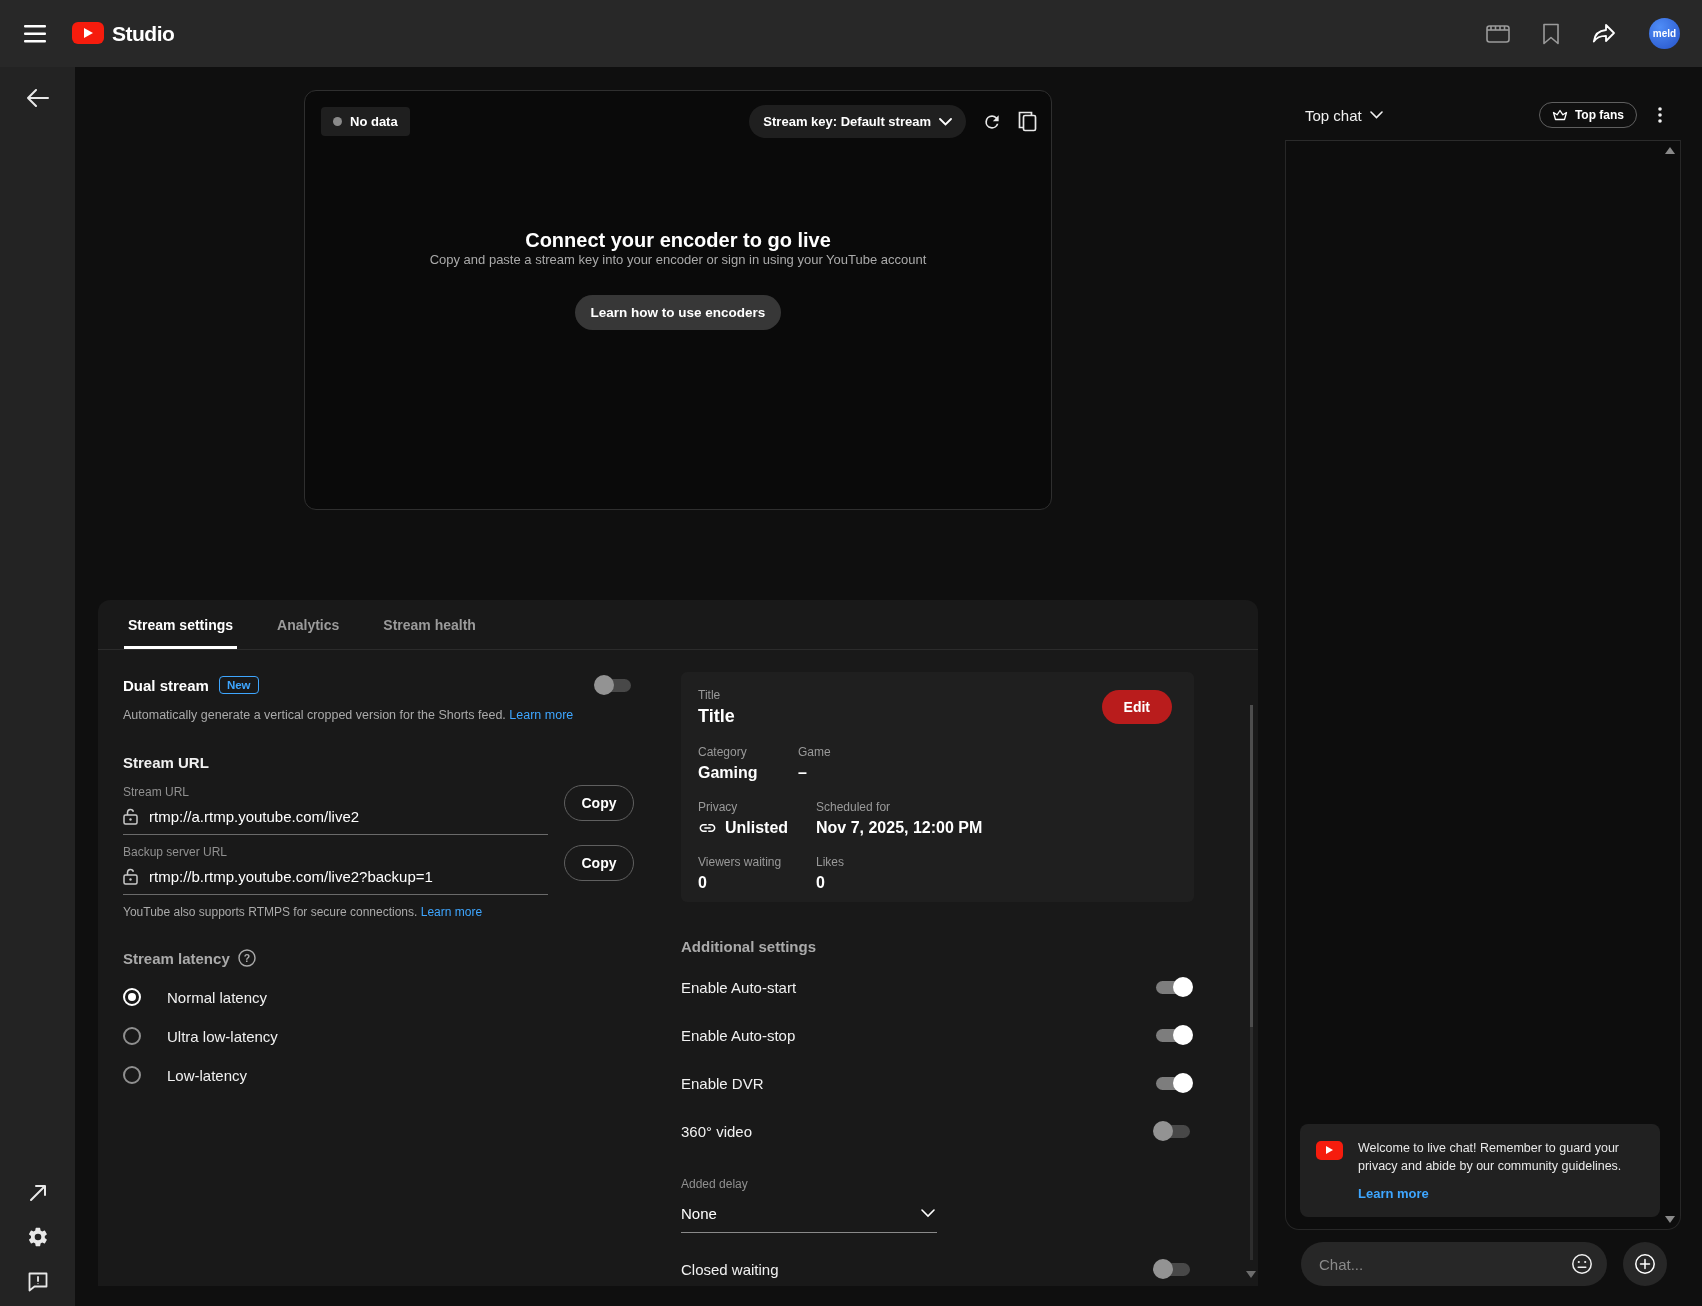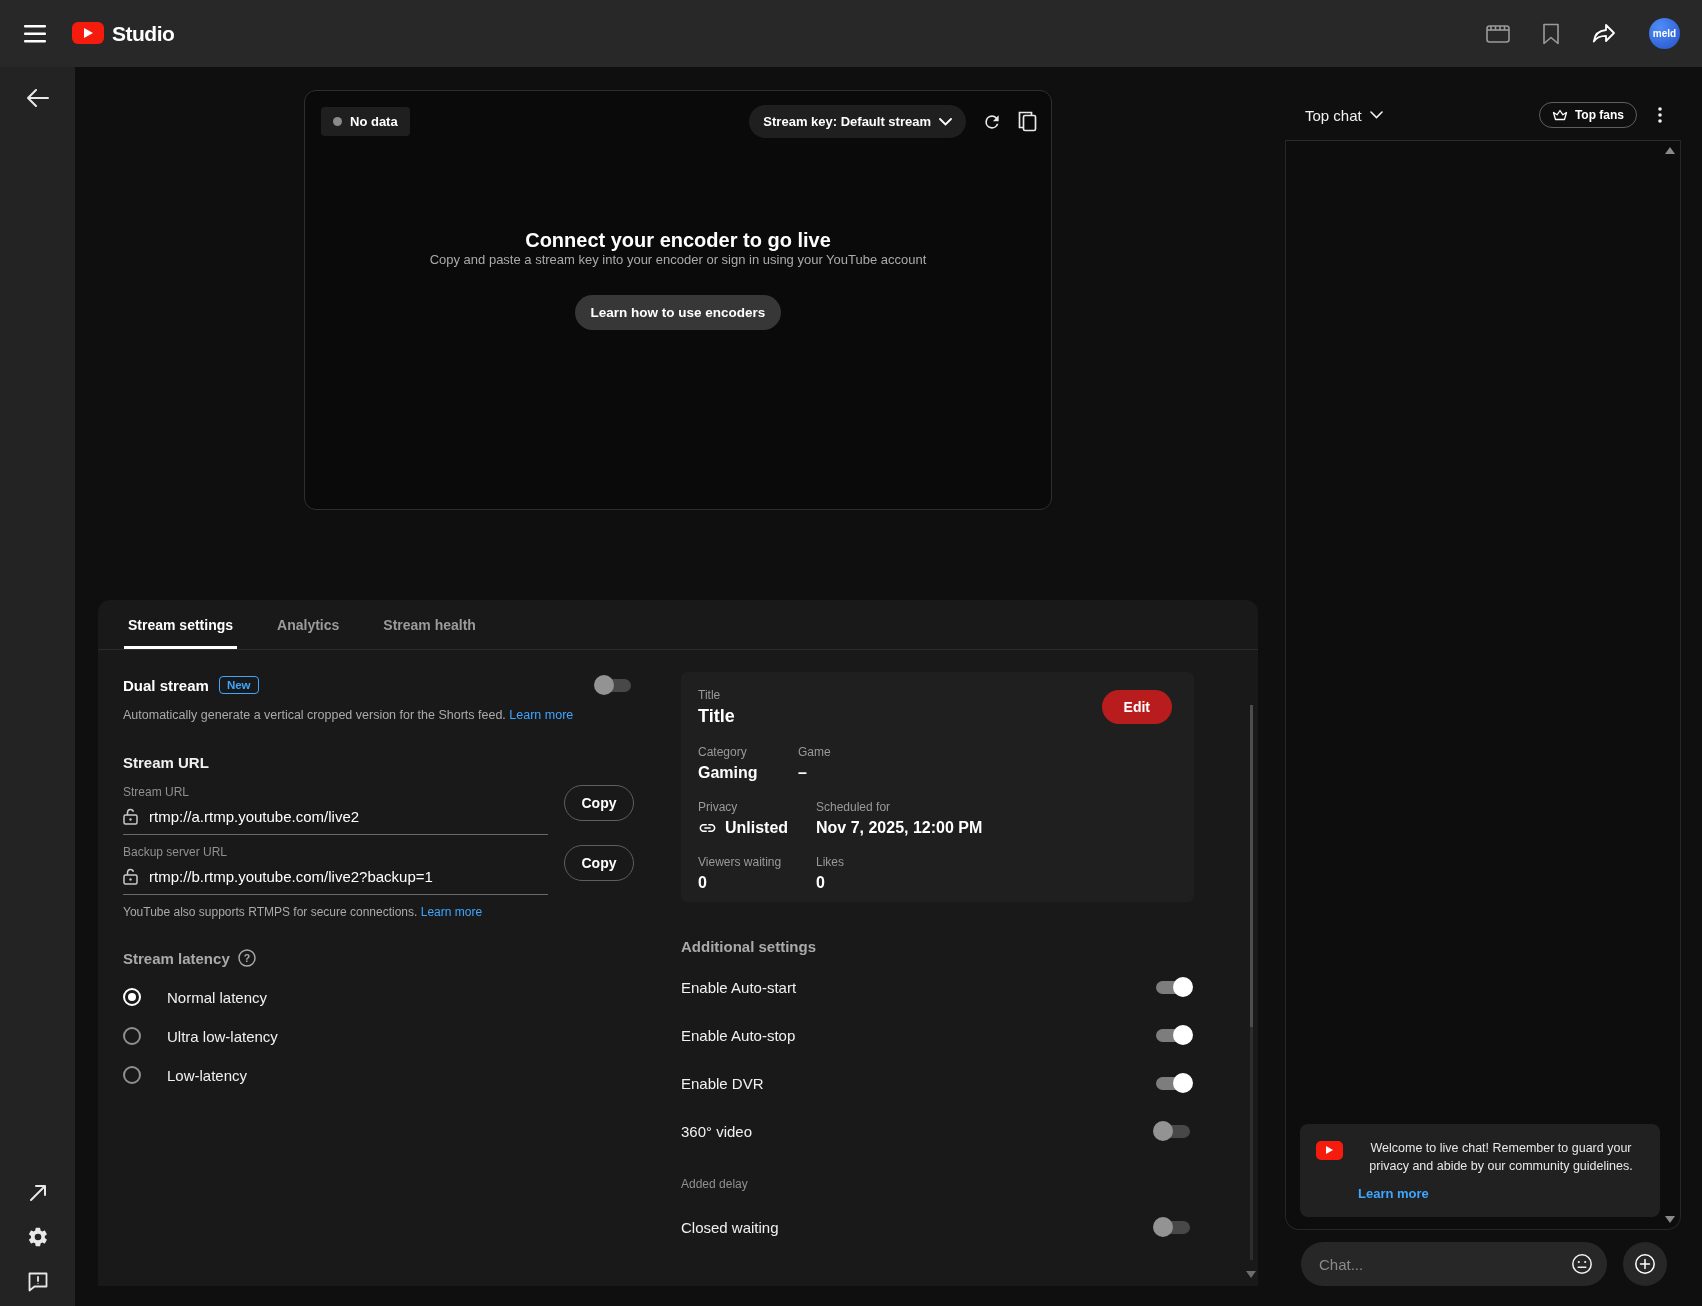--- a/index.html
+++ b/index.html
@@ -124,21 +124,21 @@
     border:1px solid #272727; border-top:1px solid #2b2b2b; border-radius:0 0 14px 14px; }
   .scroll-up { position:absolute; right:5px; top:6px; width:0; height:0;
     border-left:5px solid transparent; border-right:5px solid transparent; border-bottom:7px solid #8a8a8a; }
   .scroll-down { position:absolute; right:5px; bottom:6px; width:0; height:0;
     border-left:5px solid transparent; border-right:5px solid transparent; border-top:7px solid #8a8a8a; }
   .welcome-card { position:absolute; left:14px; right:20px; bottom:12px; background:#212121; border-radius:8px;
     padding:15px 16px; display:flex; gap:15px; }
   .yt-mini { width:27px; height:19px; background:#f61c0d; border-radius:5px; flex:none; margin-top:2px;
     display:flex; align-items:center; justify-content:center; }
   .yt-mini .tri { width:0; height:0; border-left:7px solid #fff; border-top:4.5px solid transparent; border-bottom:4.5px solid transparent; }
-  .welcome-text { font-size:12.5px; color:#e8e8e8; line-height:1.45;text-align:center; }
+  .welcome-text { font-size:12.5px; color:#e8e8e8; line-height:1.45; }
   .welcome-link { display:inline-block; margin-top:11px; font-size:13px; font-weight:bold; color:#3ea6ff; cursor:pointer; }
   .chat-input-row { position:absolute; left:16px; right:14px; bottom:4px; height:44px; display:flex; align-items:center; gap:16px; }
   .chat-pill { flex:1; height:44px; background:#272727; border-radius:22px; display:flex; align-items:center; padding:0 14px 0 18px; }
   .chat-field { flex:1; background:transparent; border:none; outline:none; color:#f1f1f1; font-size:15px;
     font-family:"Liberation Sans","DejaVu Sans",sans-serif; }
   .chat-field::placeholder { color:#8a8a8a; }
   .plus-btn { width:44px; height:44px; border-radius:50%; background:#272727; border:none; cursor:pointer;
     display:flex; align-items:center; justify-content:center; flex:none; }
 </style>
 </head>
@@ -402,20 +402,26 @@
           </div>
           <div class="toggle-row">
             <span class="toggle-label">360° video</span>
             <span class="toggle off">
                 <span class="knob"></span>
               </span>
           </div>
         </div>
 
         <div class="field-label" style="margin-top:22px;">Added delay</div>
+        <div class="dd-value-row">
+          <span class="dd-value">None</span>
+          <svg width="14" height="9" viewBox="0 0 14 9" fill="none" stroke="#fff" stroke-width="1.6" stroke-linecap="round">
+              <path d="M1 1l6 6 6-6"></path>
+            </svg>
+        </div>
 
         <div class="toggle-row" style="margin-top:12px;">
           <span class="toggle-label">Closed waiting</span>
           <span class="toggle off">
               <span class="knob"></span>
             </span>
         </div>
       </div>
 
       <div class="sp-scroll">

